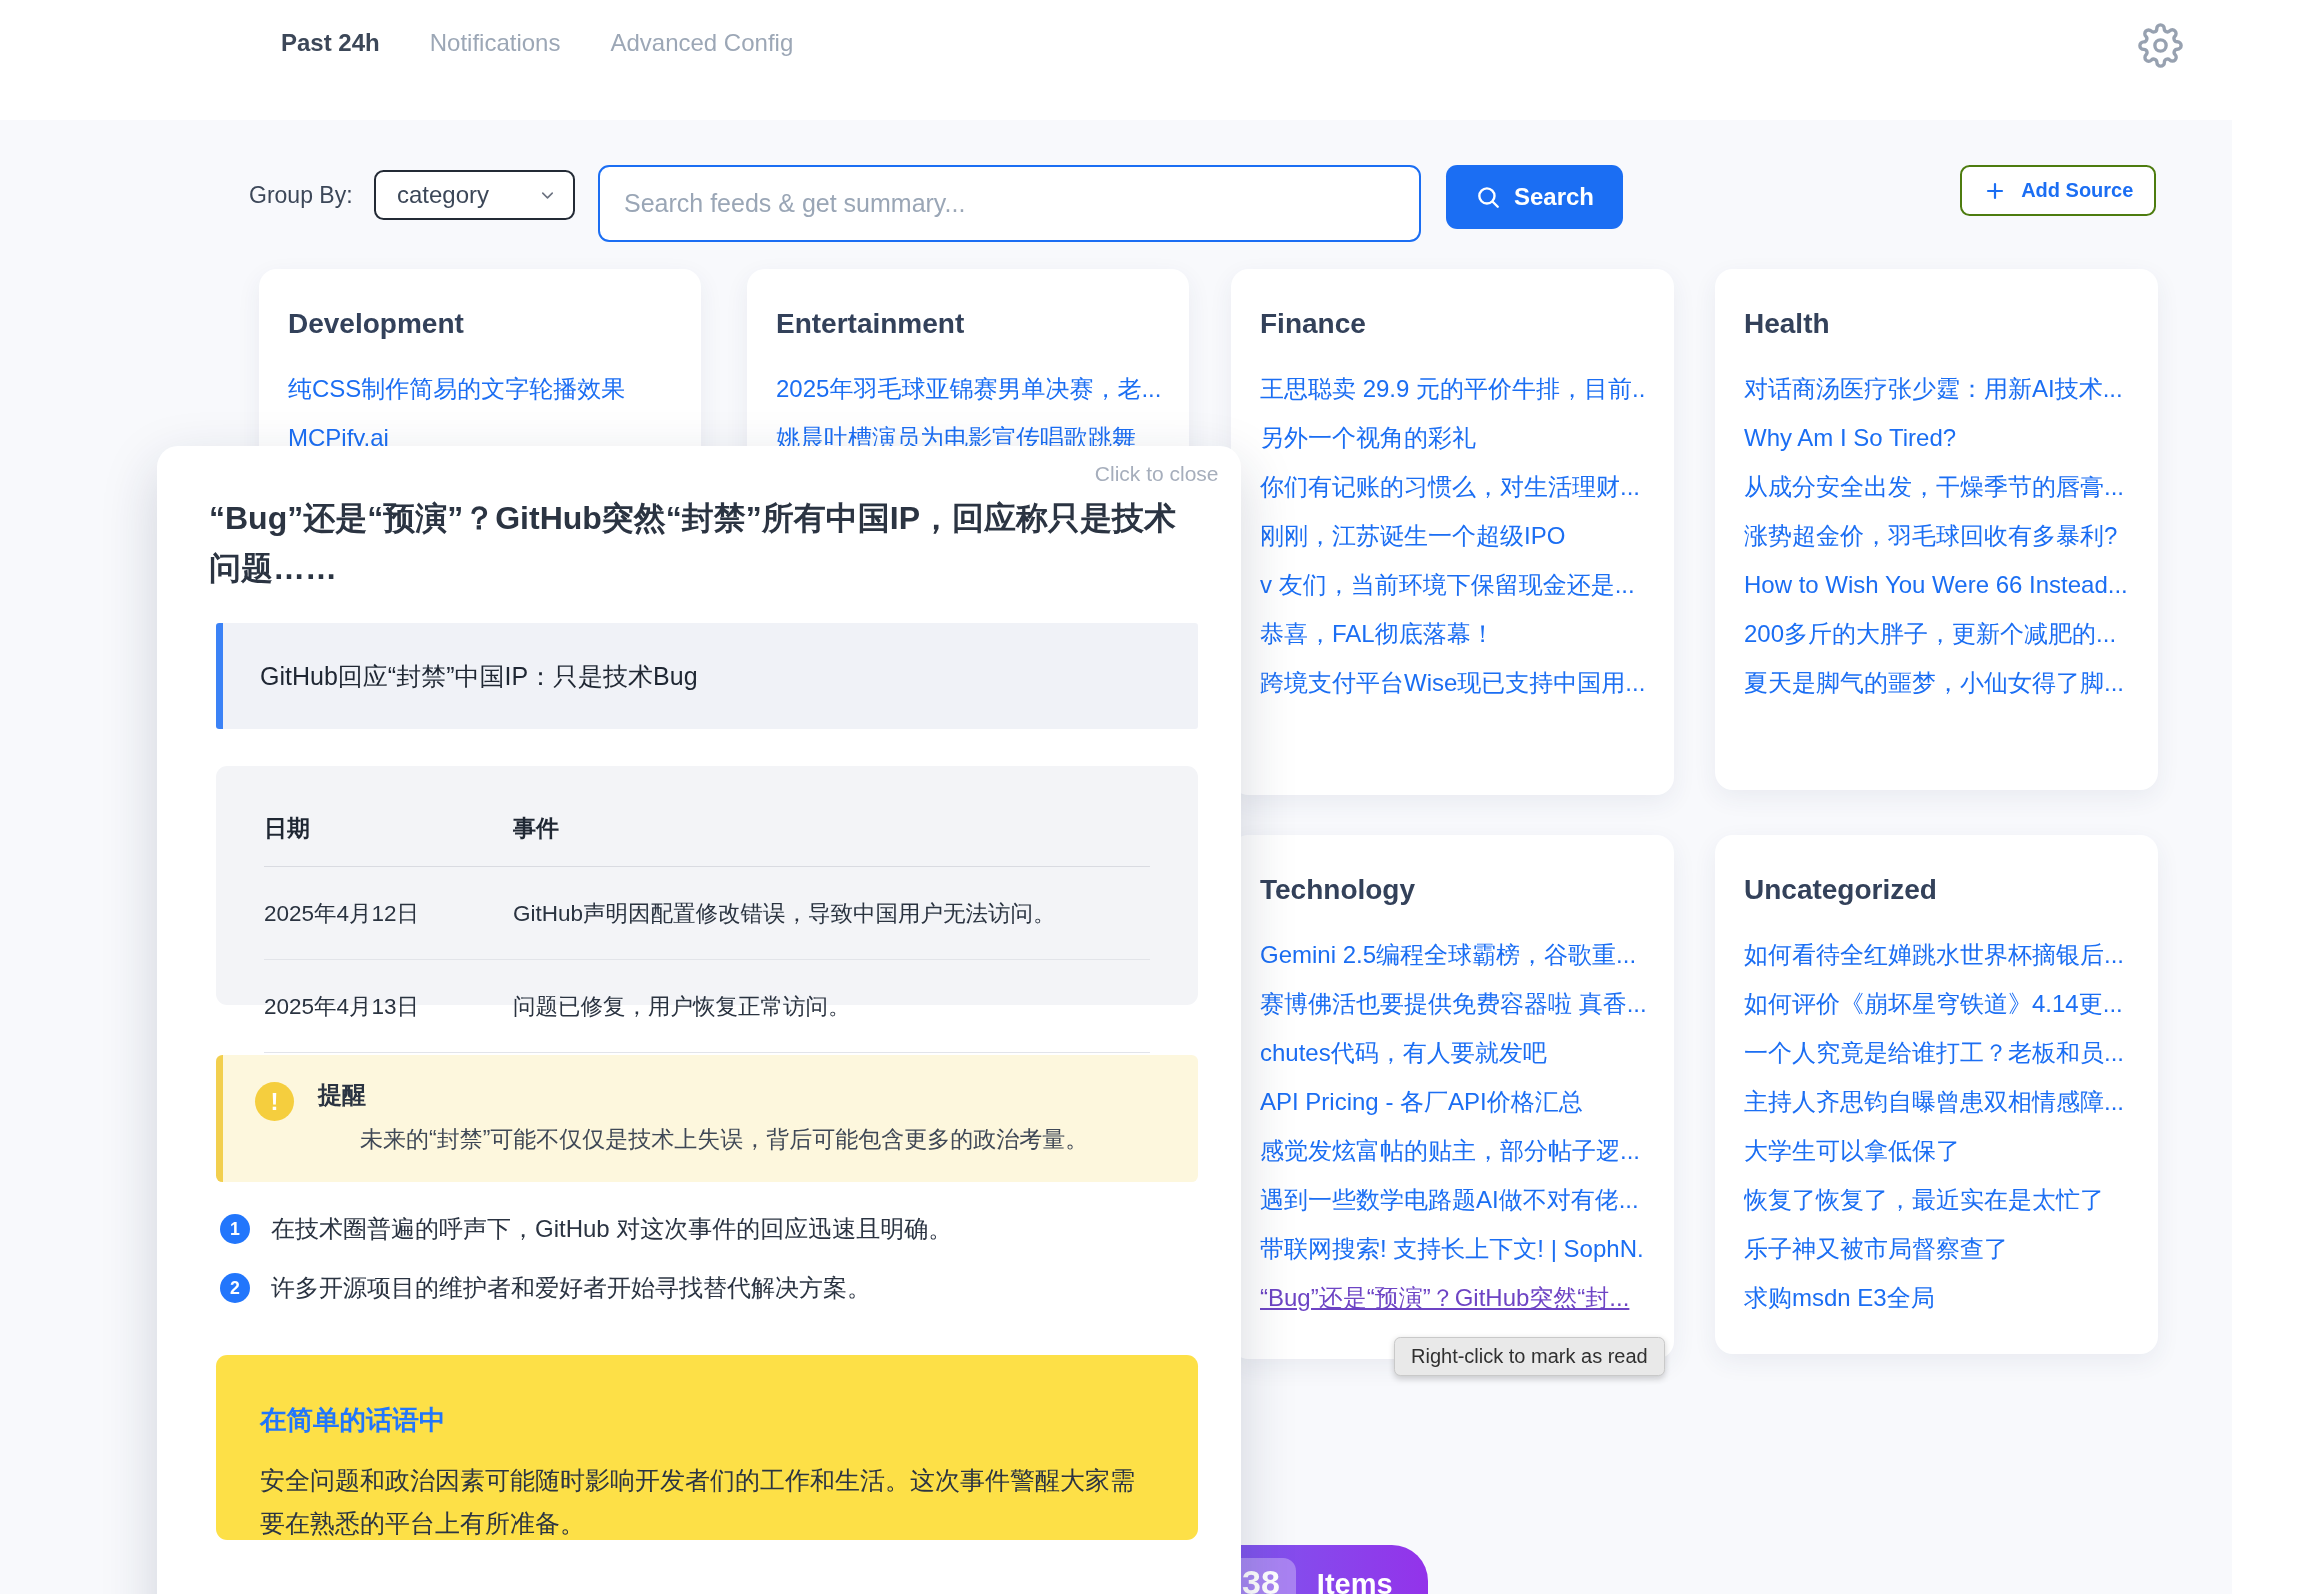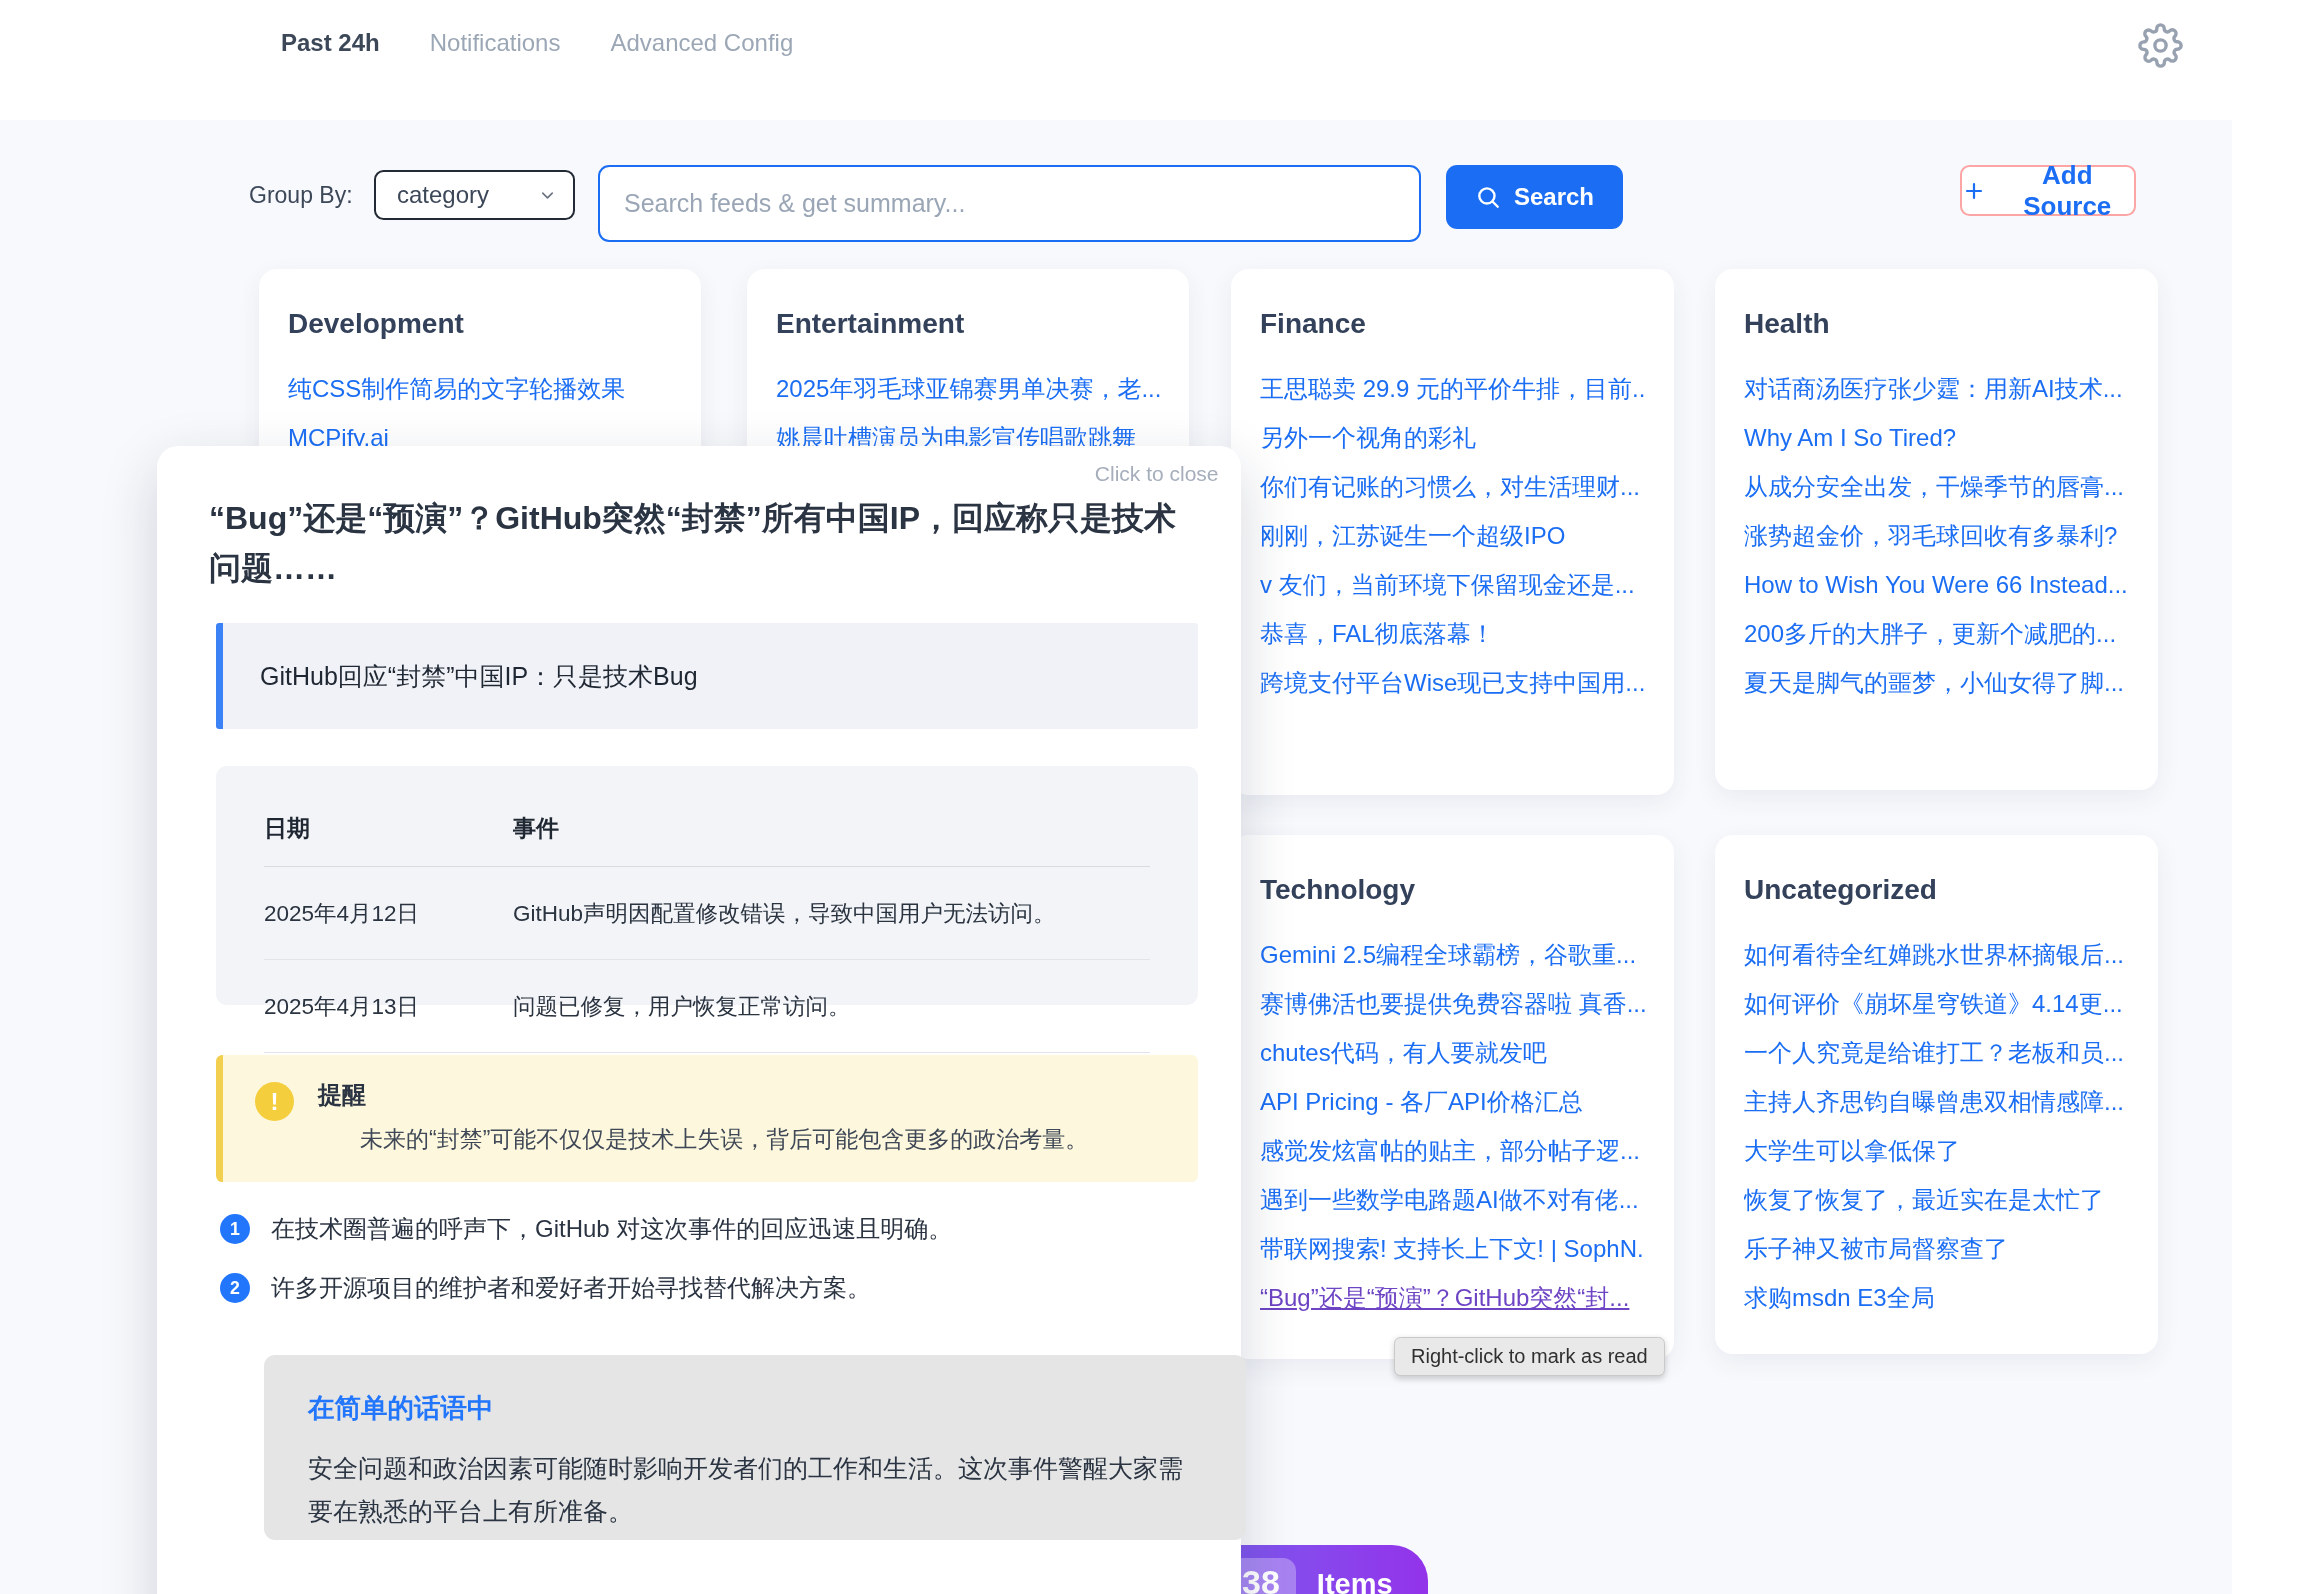--- a/index.html
+++ b/index.html
@@ -21,22 +21,22 @@
     padding:0 16px 0 21px; z-index:2; cursor:pointer; }
   .select .val { font-size:24px; color:#3c4758; flex:1; }
   .search-input { position:absolute; left:598px; top:165px; width:823px; height:77px; background:#fff;
     border:2.4px solid #1b6ef3; border-radius:11.2px; padding:0 24px; font-size:25px; color:#2b3442; z-index:2;
     font-family:"Liberation Sans","DejaVu Sans",sans-serif; }
   .search-input::placeholder { color:#9aa6b6; }
   .search-btn { position:absolute; left:1446px; top:165px; width:177px; height:64px; background:#1b6ef3;
     border:none; border-radius:11.2px; color:#fff; font-size:24px; font-weight:700; display:flex;
     align-items:center; justify-content:center; gap:13px; z-index:2; cursor:pointer;
     font-family:"Liberation Sans","DejaVu Sans",sans-serif; }
-  .add-source { position:absolute; left:1960px; top:165px; width:176px; height:51px; background:#fff;
-    border:2px solid #fca5a5; border-radius:9.6px; color:#1b6ef3; font-size:26px; font-weight:700;
+  .add-source { position:absolute; left:1960px; top:165px; width:196px; height:51px; background:#fff;
+    border:2px solid #4d7c0f; border-radius:9.6px; color:#1b6ef3; font-size:20px; font-weight:700;
     display:flex; align-items:center; justify-content:center; gap:14.5px; z-index:2; cursor:pointer;
     font-family:"Liberation Sans","DejaVu Sans",sans-serif; }
 
   
   .card { position:absolute; background:#fff; border-radius:17.7px; box-shadow:0 8px 24px rgba(40,60,100,.07);
     padding:39px 29px 24px 29px; z-index:1; }
   .card h3 { font-size:28px; font-weight:700; color:#33415a; }
   .links { margin-top:24px; }
   .feed-link { display:block; font-size:24px; line-height:49px; color:#1b6ef3; text-decoration:none;
     white-space:nowrap; overflow:hidden; cursor:pointer; }
@@ -76,22 +76,22 @@
   .alert .icon { width:39px; height:39px; border-radius:50%; background:#f5ce3e; color:#fff;
     font-size:24px; font-weight:700; display:flex; align-items:center; justify-content:center; flex:none;
     margin-top:3.2px; }
   .alert .atitle { font-size:24px; font-weight:700; color:#2b3442; }
   .alert .atext { font-size:23px; color:#3f4856; margin-top:13px;margin-left:42px; }
   .points { position:absolute; left:63px; top:767px; width:980px; }
   .point { display:flex; align-items:center; gap:21px; margin-bottom:27px; }
   .point .num { width:30px; height:30px; border-radius:50%; background:#2276fc; color:#fff; flex:none;
     font-size:17.7px; font-weight:700; display:flex; align-items:center; justify-content:center; }
   .point .ptext { font-size:24px; color:#2b3442; }
-  .summary { position:absolute; left:59px; top:909px; width:982px; height:185px; background:#e5e5e5;
-    border-radius:11.2px; padding:35px 44px;margin-left:48px; }
+  .summary { position:absolute; left:59px; top:909px; width:982px; height:185px; background:#fde047;
+    border-radius:11.2px; padding:47px 44px; }
   .summary h4 { font-size:26.5px; font-weight:700; color:#2276fc; }
   .summary p { font-size:25px; color:#2b3442; line-height:43px; margin-top:21px; }
 
   svg { display:block; }
 </style>
 </head>
 <body>
 
 <div class="stage">
   <div class="content-bg"></div>

